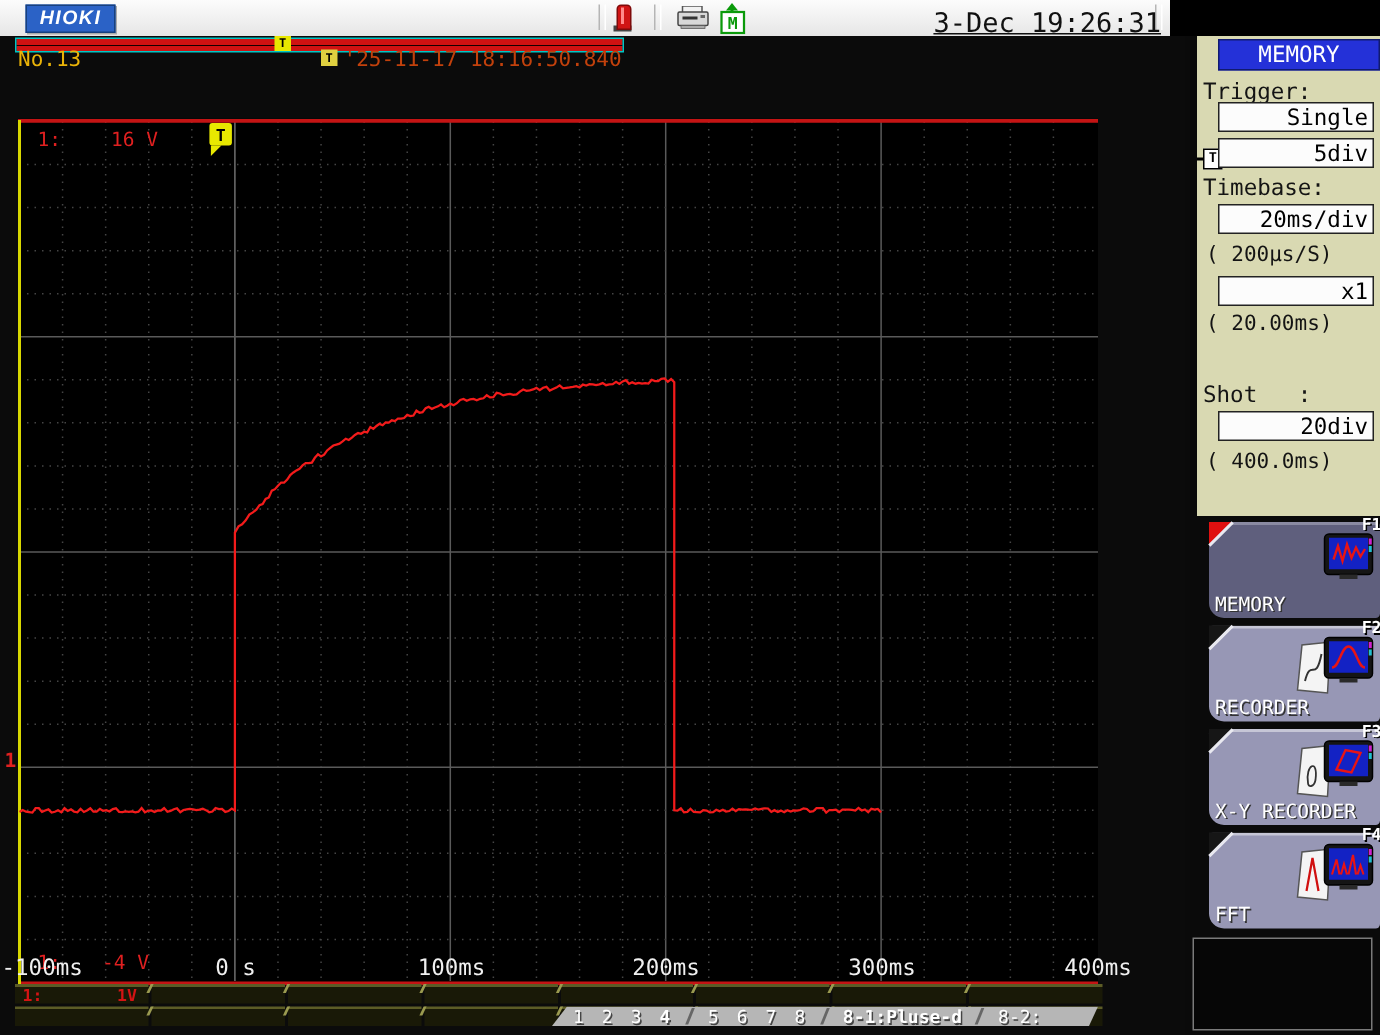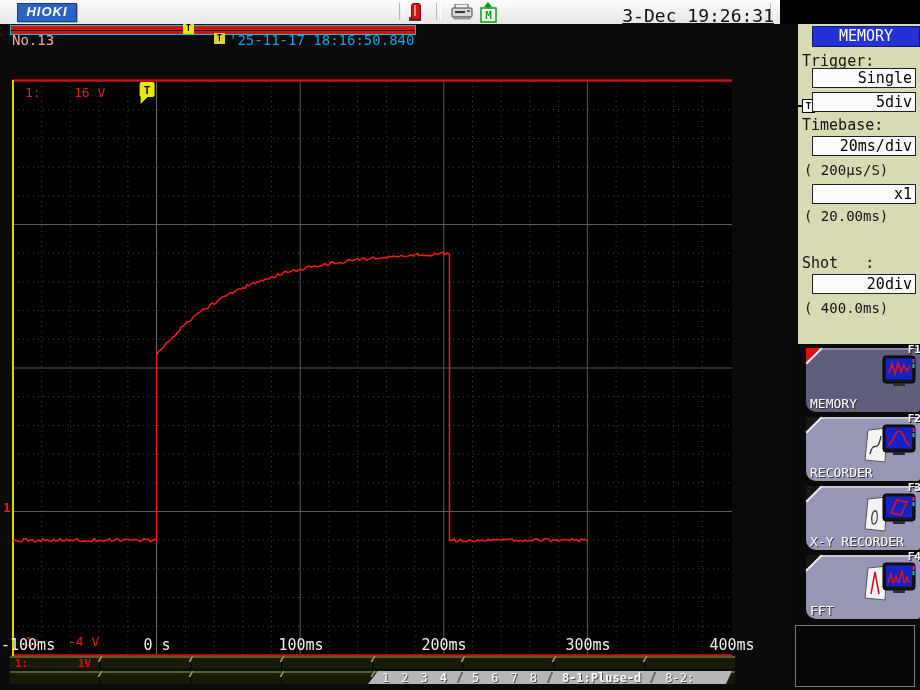--- a/index.html
+++ b/index.html
@@ -20,24 +20,24 @@
   .printer{position:absolute;left:451px;top:4px;width:22px;height:16px;}
   .mfile{position:absolute;left:479px;top:2px;width:20px;height:21px;}
   .filename{position:absolute;left:502px;top:4px;font-size:15px;color:#111;}
   .clock{position:absolute;right:6px;top:5px;font-size:18px;color:#111;text-decoration:underline;}
   
   .screen{position:absolute;left:0;top:24px;width:790px;height:666px;background:#0b0b0b;}
   .slider{position:absolute;left:10px;top:1px;width:404px;height:8px;border:1px solid #00c6c6;
           background:linear-gradient(#cf1212 0 4px,#160000 4px 5px,#cf1212 5px);}
   .slider-t{position:absolute;left:183px;top:0;width:11px;height:10px;background:#e8e800;
             color:#000;font-size:8px;font-weight:bold;text-align:center;line-height:10px;z-index:3;}
-  .recno{position:absolute;left:12px;top:8px;color:#fca5a5;font-size:14px;}
+  .recno{position:absolute;left:12px;top:8px;color:#eab308;font-size:14px;}
   .trig-ico{position:absolute;left:214px;top:9px;width:11px;height:11px;background:#e0d040;
             color:#000;font-size:8px;font-weight:bold;text-align:center;line-height:11px;}
-  .trigtime{position:absolute;left:229px;top:8px;color:#0ea5e9;font-size:14px;}
+  .trigtime{position:absolute;left:229px;top:8px;color:#c2410c;font-size:14px;}
   .plot{position:absolute;left:12px;top:55px;width:720px;height:578px;}
   .chmark{position:absolute;left:3px;top:476px;color:#e02020;font-size:13px;font-weight:bold;}
   .xticks span{position:absolute;top:612px;color:#f0f0f0;font-size:15px;transform:translateX(-50%);white-space:pre;text-align:right;}
   .xticks span:first-child{transform:none;}
   
   .chrow{position:absolute;left:10px;width:725px;height:13px;display:flex;gap:2px;}
   .chrow .seg{flex:1;background:linear-gradient(#5c5c26 0 2px,#191907 2px);position:relative;}
   .chrow .seg:not(:first-child)::before{content:"";position:absolute;left:-2px;top:0;width:2px;height:6px;
         background:#9a9a50;transform:skewX(-25deg);}
   .row1lab{position:absolute;top:1px;font-size:11px;font-weight:bold;color:#d41414;}

